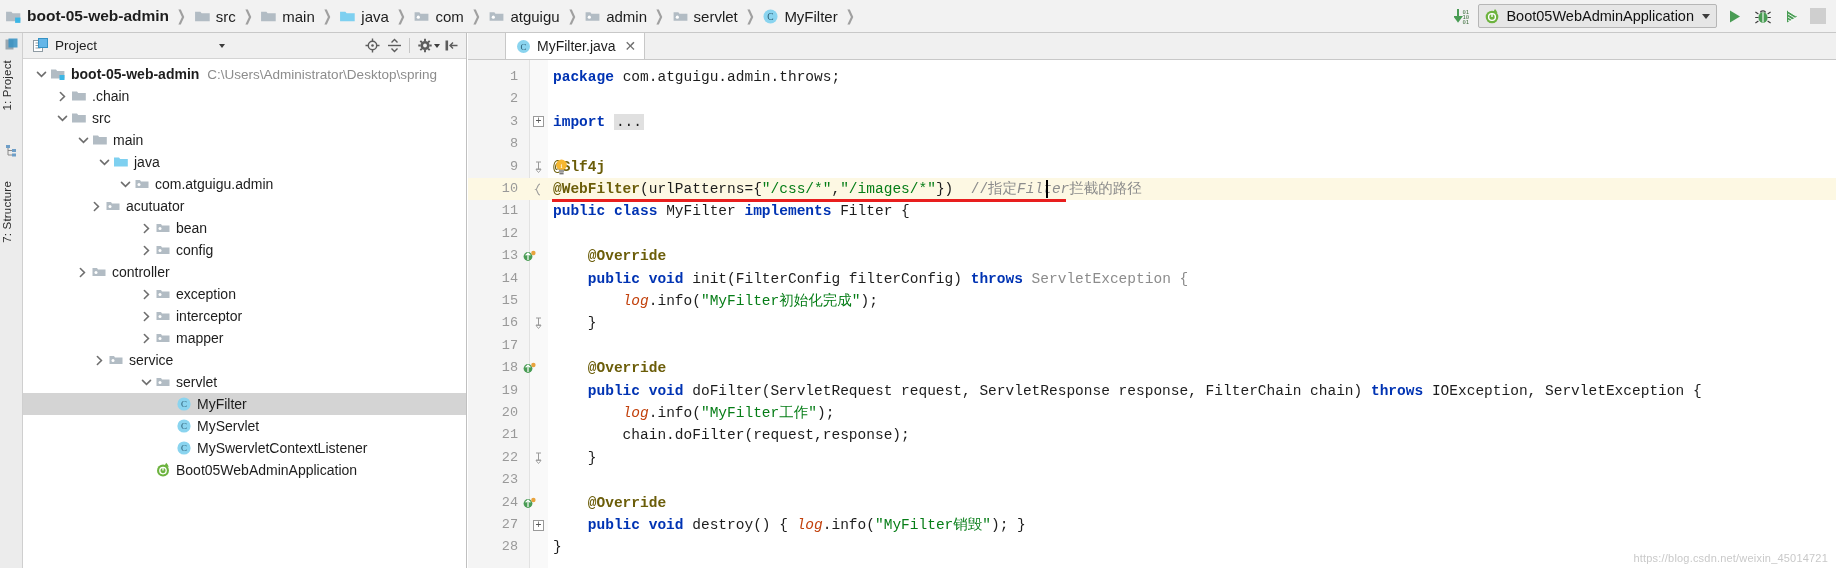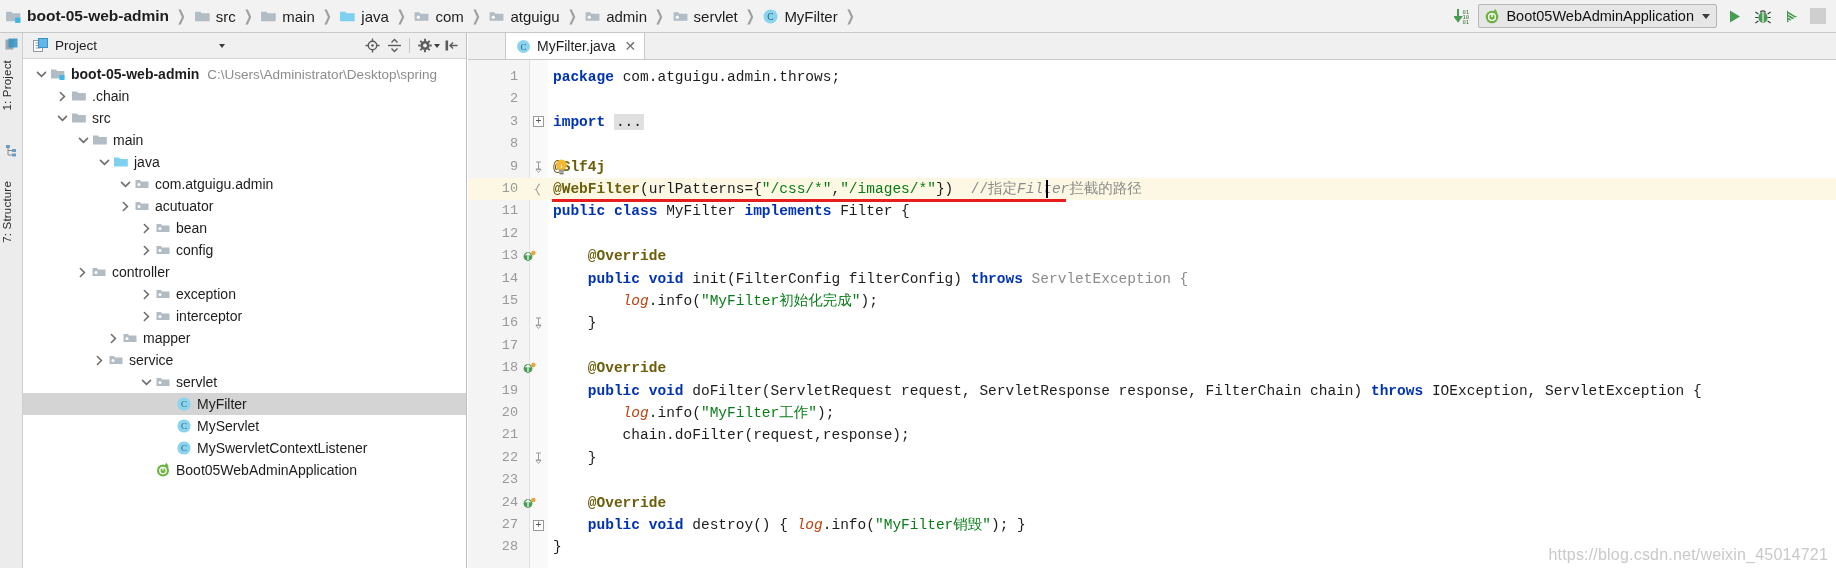--- a/index.html
+++ b/index.html
@@ -158,21 +158,21 @@
   
   #red-underline {
     position: absolute; height: 3px; background: #e81e1e;
   }
   
   #caret { position: absolute; width: 1.5px; background: #000; }
 
   
   #watermark {
     position: absolute; right: 8px; bottom: 4px;
-    font-size: 16px; color: #c9c9c9; letter-spacing: 0.2px;
+    font-size: 11px; color: #c9c9c9; letter-spacing: 0.2px;
   }
 </style>
 </head>
 <body>
 
 <div id="top-toolbar">
   <div class="nav-left" id="breadcrumb-host">
       <div class="crumb root">
         <span style="display: flex;">
           <svg width="17" height="17" viewBox="0 0 16 16">
@@ -449,21 +449,21 @@
           </svg>
         </span>
         <span class="tico">
           <svg width="16" height="16" viewBox="0 0 16 16">
         <path d="M1.5 4 L6 4 L7 5.4 L14.5 5.4 L14.5 12 L1.5 12 Z" fill="#b2bcc4"></path>
         <circle cx="5" cy="8.6" r="1.5" fill="#ffffff"></circle>
           </svg>
         </span>
         <span class="tlabel">com.atguigu.admin</span>
       </div>
-      <div class="trow" style="padding-left: 94px;">
+      <div class="trow" style="padding-left: 65px;">
         <span class="twist">
           <svg width="11" height="11" viewBox="0 0 11 11">
             <path d="M3.4 1.5 L7.4 5.5 L3.4 9.5" stroke="#6e6e6e" stroke-width="1.6" fill="none" stroke-linecap="round"></path>
           </svg>
         </span>
         <span class="tico">
           <svg width="16" height="16" viewBox="0 0 16 16">
         <path d="M1.5 4 L6 4 L7 5.4 L14.5 5.4 L14.5 12 L1.5 12 Z" fill="#b2bcc4"></path>
         <circle cx="5" cy="8.6" r="1.5" fill="#ffffff"></circle>
           </svg>
@@ -533,21 +533,21 @@
           </svg>
         </span>
         <span class="tico">
           <svg width="16" height="16" viewBox="0 0 16 16">
         <path d="M1.5 4 L6 4 L7 5.4 L14.5 5.4 L14.5 12 L1.5 12 Z" fill="#b2bcc4"></path>
         <circle cx="5" cy="8.6" r="1.5" fill="#ffffff"></circle>
           </svg>
         </span>
         <span class="tlabel">interceptor</span>
       </div>
-      <div class="trow" style="padding-left: 82px;">
+      <div class="trow" style="padding-left: 115px;">
         <span class="twist">
           <svg width="11" height="11" viewBox="0 0 11 11">
             <path d="M3.4 1.5 L7.4 5.5 L3.4 9.5" stroke="#6e6e6e" stroke-width="1.6" fill="none" stroke-linecap="round"></path>
           </svg>
         </span>
         <span class="tico">
           <svg width="16" height="16" viewBox="0 0 16 16">
         <path d="M1.5 4 L6 4 L7 5.4 L14.5 5.4 L14.5 12 L1.5 12 Z" fill="#b2bcc4"></path>
         <circle cx="5" cy="8.6" r="1.5" fill="#ffffff"></circle>
           </svg>

